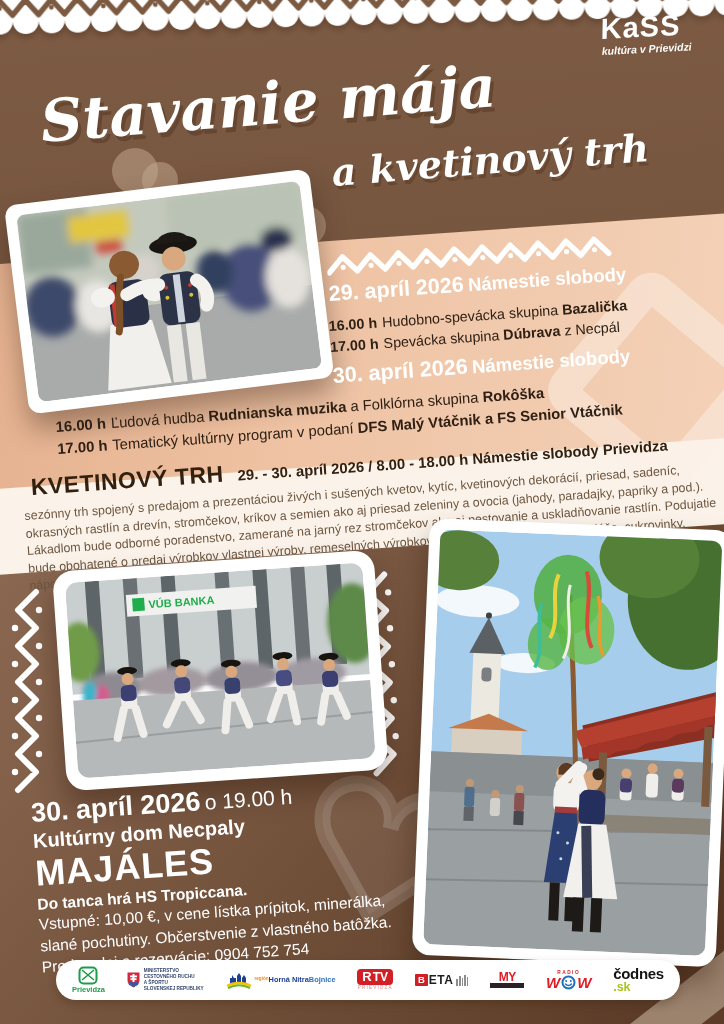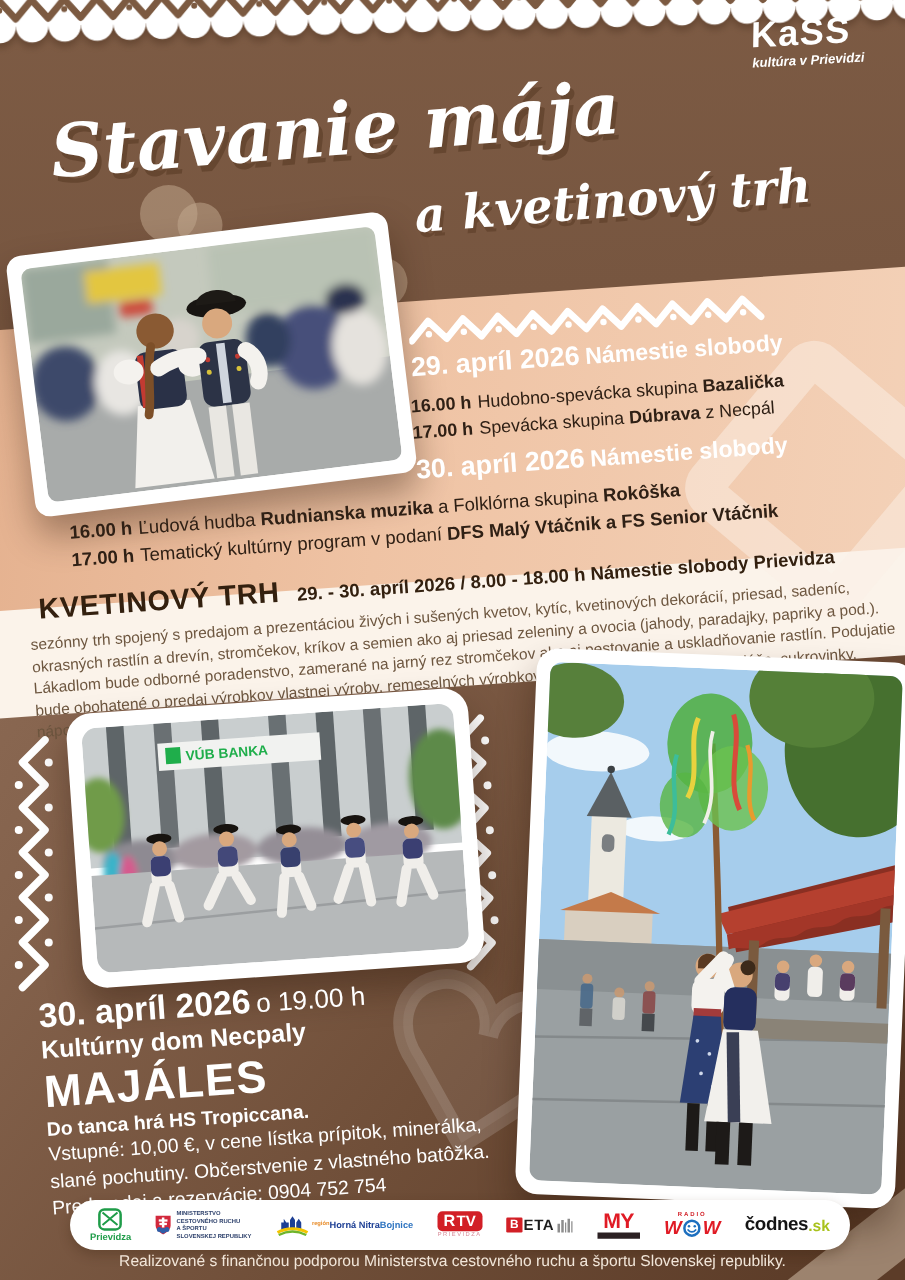--- a/index.html
+++ b/index.html
@@ -78,26 +78,26 @@
   .lg-region .r2{font-size:7.4px;font-weight:800;color:#2e74c0;}
   .lg-rtv .box{background:#d21f26;border-radius:4px;padding:1px 5px;display:flex;align-items:baseline;gap:1px;}
   .lg-rtv .r{color:#fff;font-weight:900;font-size:13px;}
   .lg-rtv .tv{color:#fff;font-weight:900;font-size:12px;}
   .lg-rtv .sub{font-size:4.6px;letter-spacing:1.2px;color:#d78a97;margin-top:1px;}
   .lg-beta{flex-direction:row;align-items:center;gap:1px;}
   .lg-beta .b{background:#d21f26;color:#fff;font-weight:900;font-size:9.5px;padding:1px 3px;border-radius:1px;}
   .lg-beta .eta{color:#1d1d1d;font-weight:900;font-size:12px;letter-spacing:.5px;}
   .lg-beta .bars{display:flex;align-items:flex-end;gap:1px;margin-left:2px;}
   .lg-beta .bars i{display:block;width:1.6px;background:#8d8d8d;}
-  .lg-my .my{color:#e01b25;font-weight:900;font-size:17px;letter-spacing:-.5px;line-height:.9;}
+  .lg-my .my{color:#e01b25;font-weight:900;font-size:12px;letter-spacing:-.5px;line-height:.9;}
   .lg-my .bar{width:34px;height:5px;background:#2b2023;margin-top:1px;}
   .lg-wow .radio{color:#d21f26;font-size:4.8px;font-weight:800;letter-spacing:1.5px;}
   .lg-wow .row{display:flex;align-items:center;gap:1px;}
   .lg-wow .w{color:#e01b25;font-weight:900;font-size:15px;font-style:italic;}
-  .lg-codnes{flex-direction:row;align-items:flex-end;}
+  .lg-codnes{flex-direction:column;align-items:flex-start;}
   .lg-codnes .nm{color:#141414;font-weight:800;font-size:15px;letter-spacing:-.3px;}
   .lg-codnes .sk{color:#a9c21c;font-weight:800;font-size:12.5px;}
   .note{top:1002px;left:0;width:724px;text-align:center;font-size:12.5px;color:#f2e6d9;}
 </style>
 </head>
 <body>
 
 <div class="poster">
 
   <div class="band band-cream"></div>
@@ -558,15 +558,14 @@
         </svg>
         <span class="w">W</span>
       </span>
     </div>
     <div class="lg lg-codnes">
       <span class="nm">čodnes</span>
         <span class="sk">.sk</span>
     </div>
   </div>
 
-  <div class="rot note">Realizované s finančnou podporou Ministerstva cestovného ruchu a športu Slovenskej republiky.</div>
 
 </div>
 
 </body></html>

